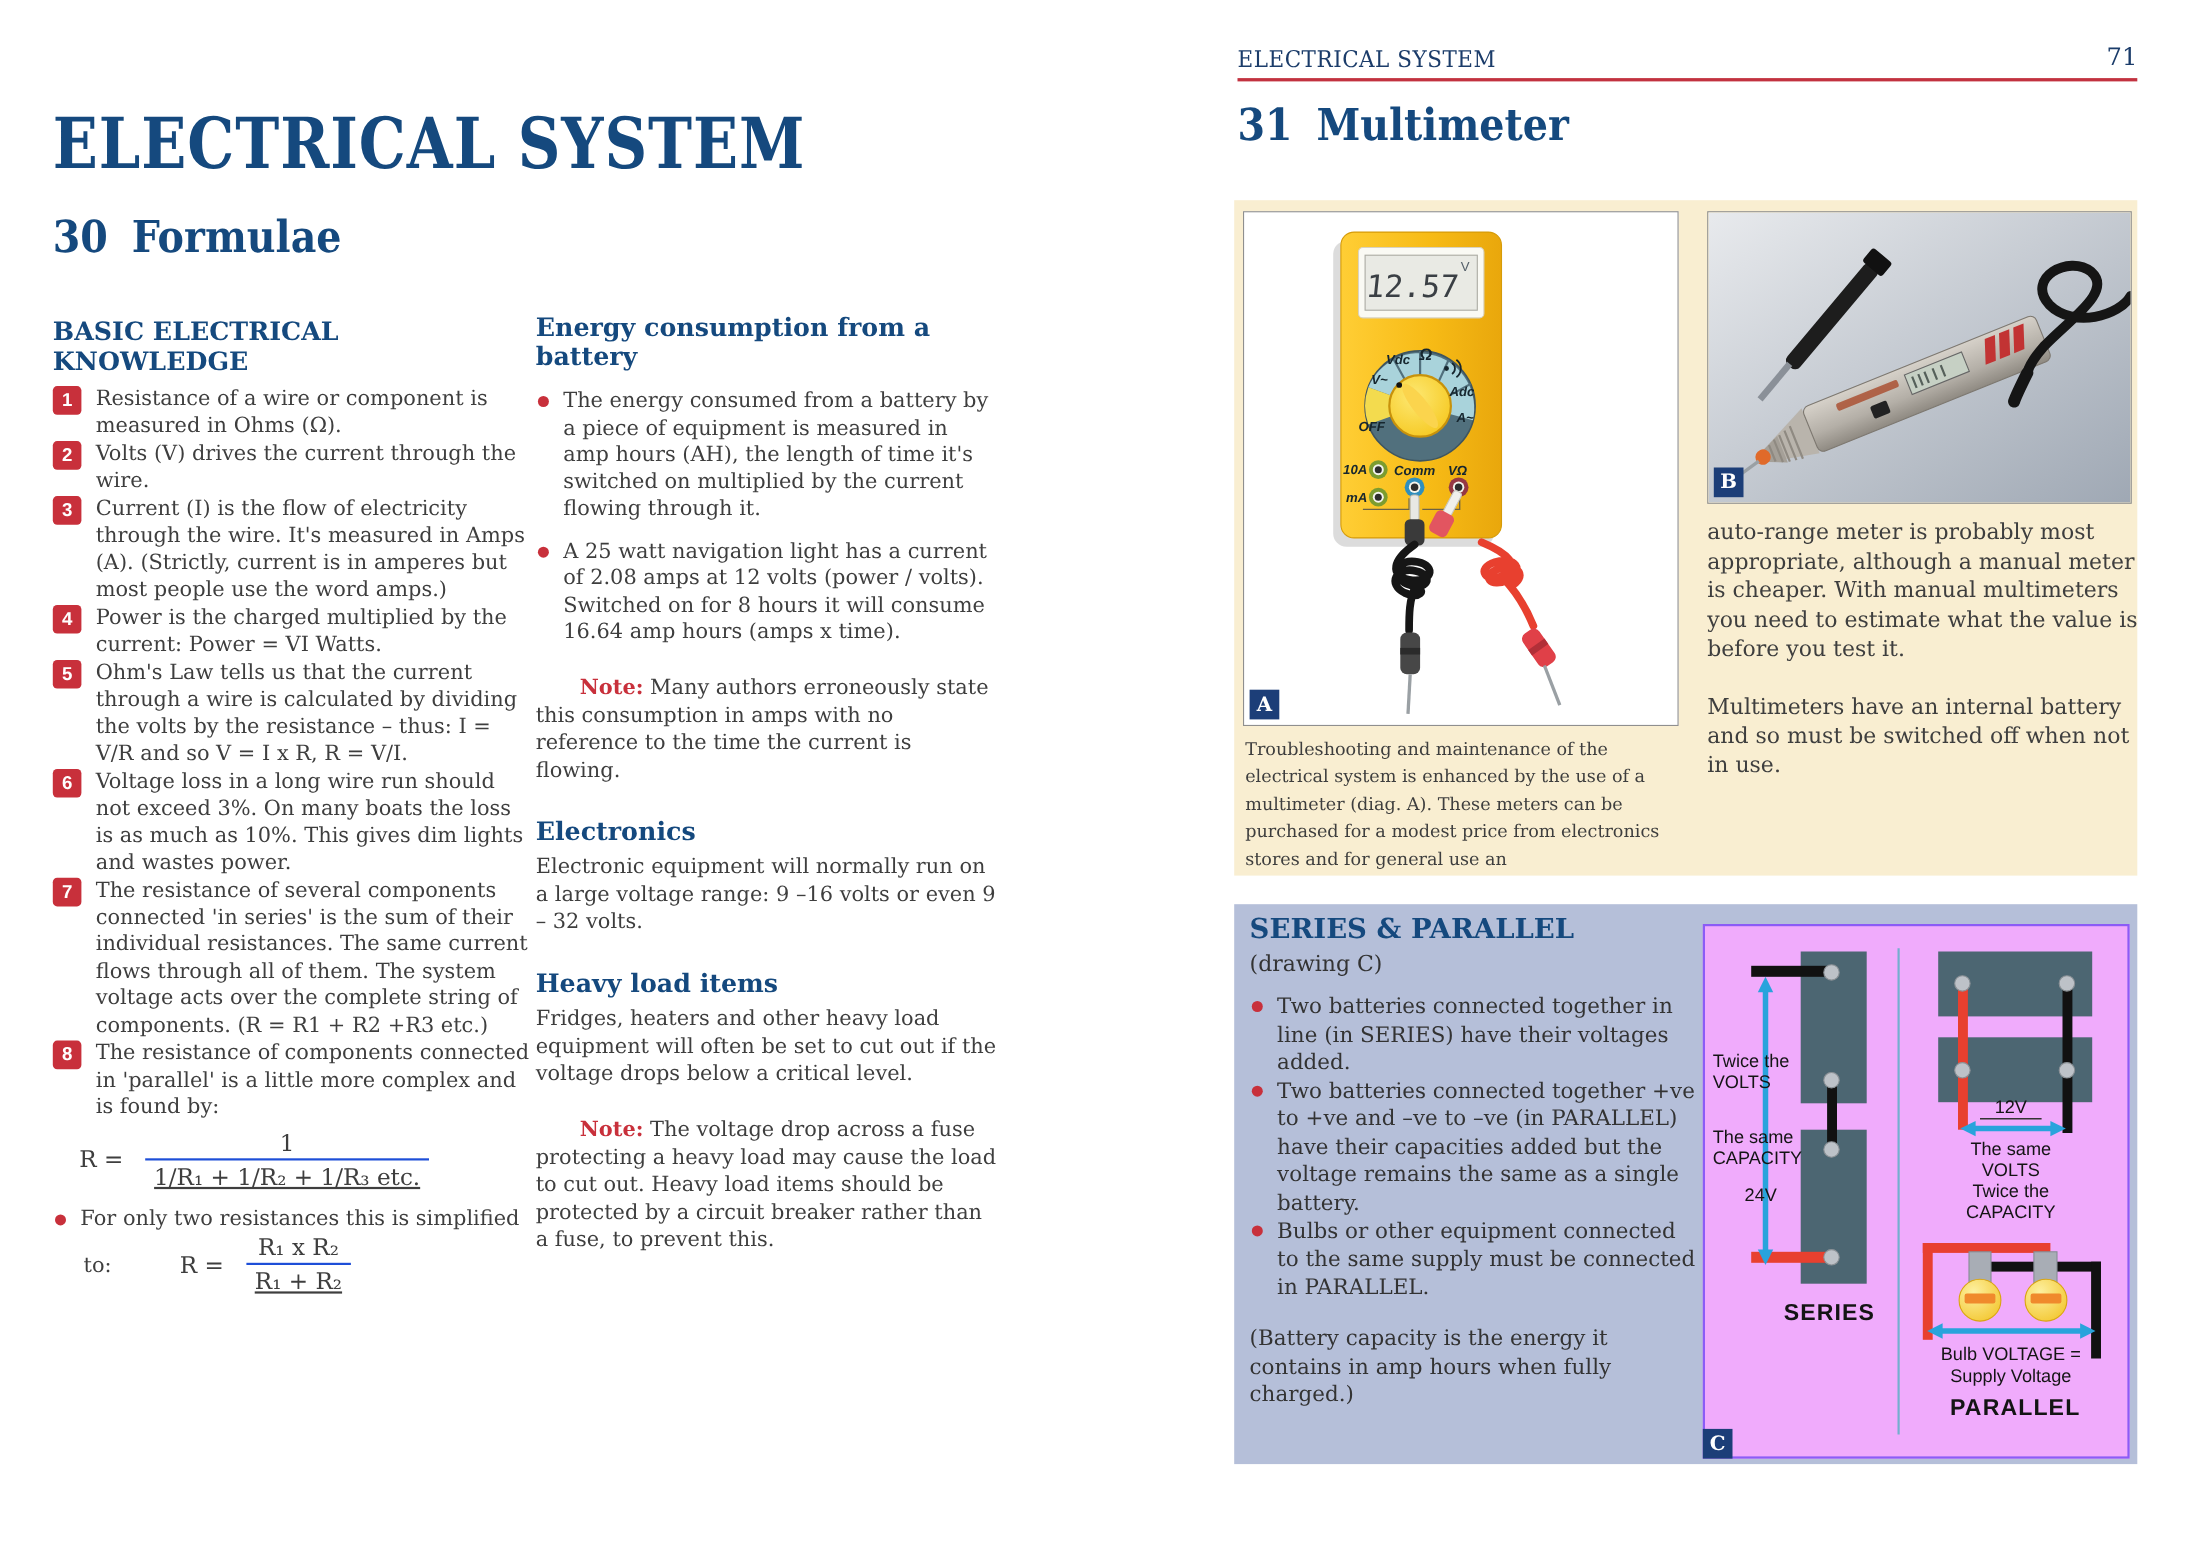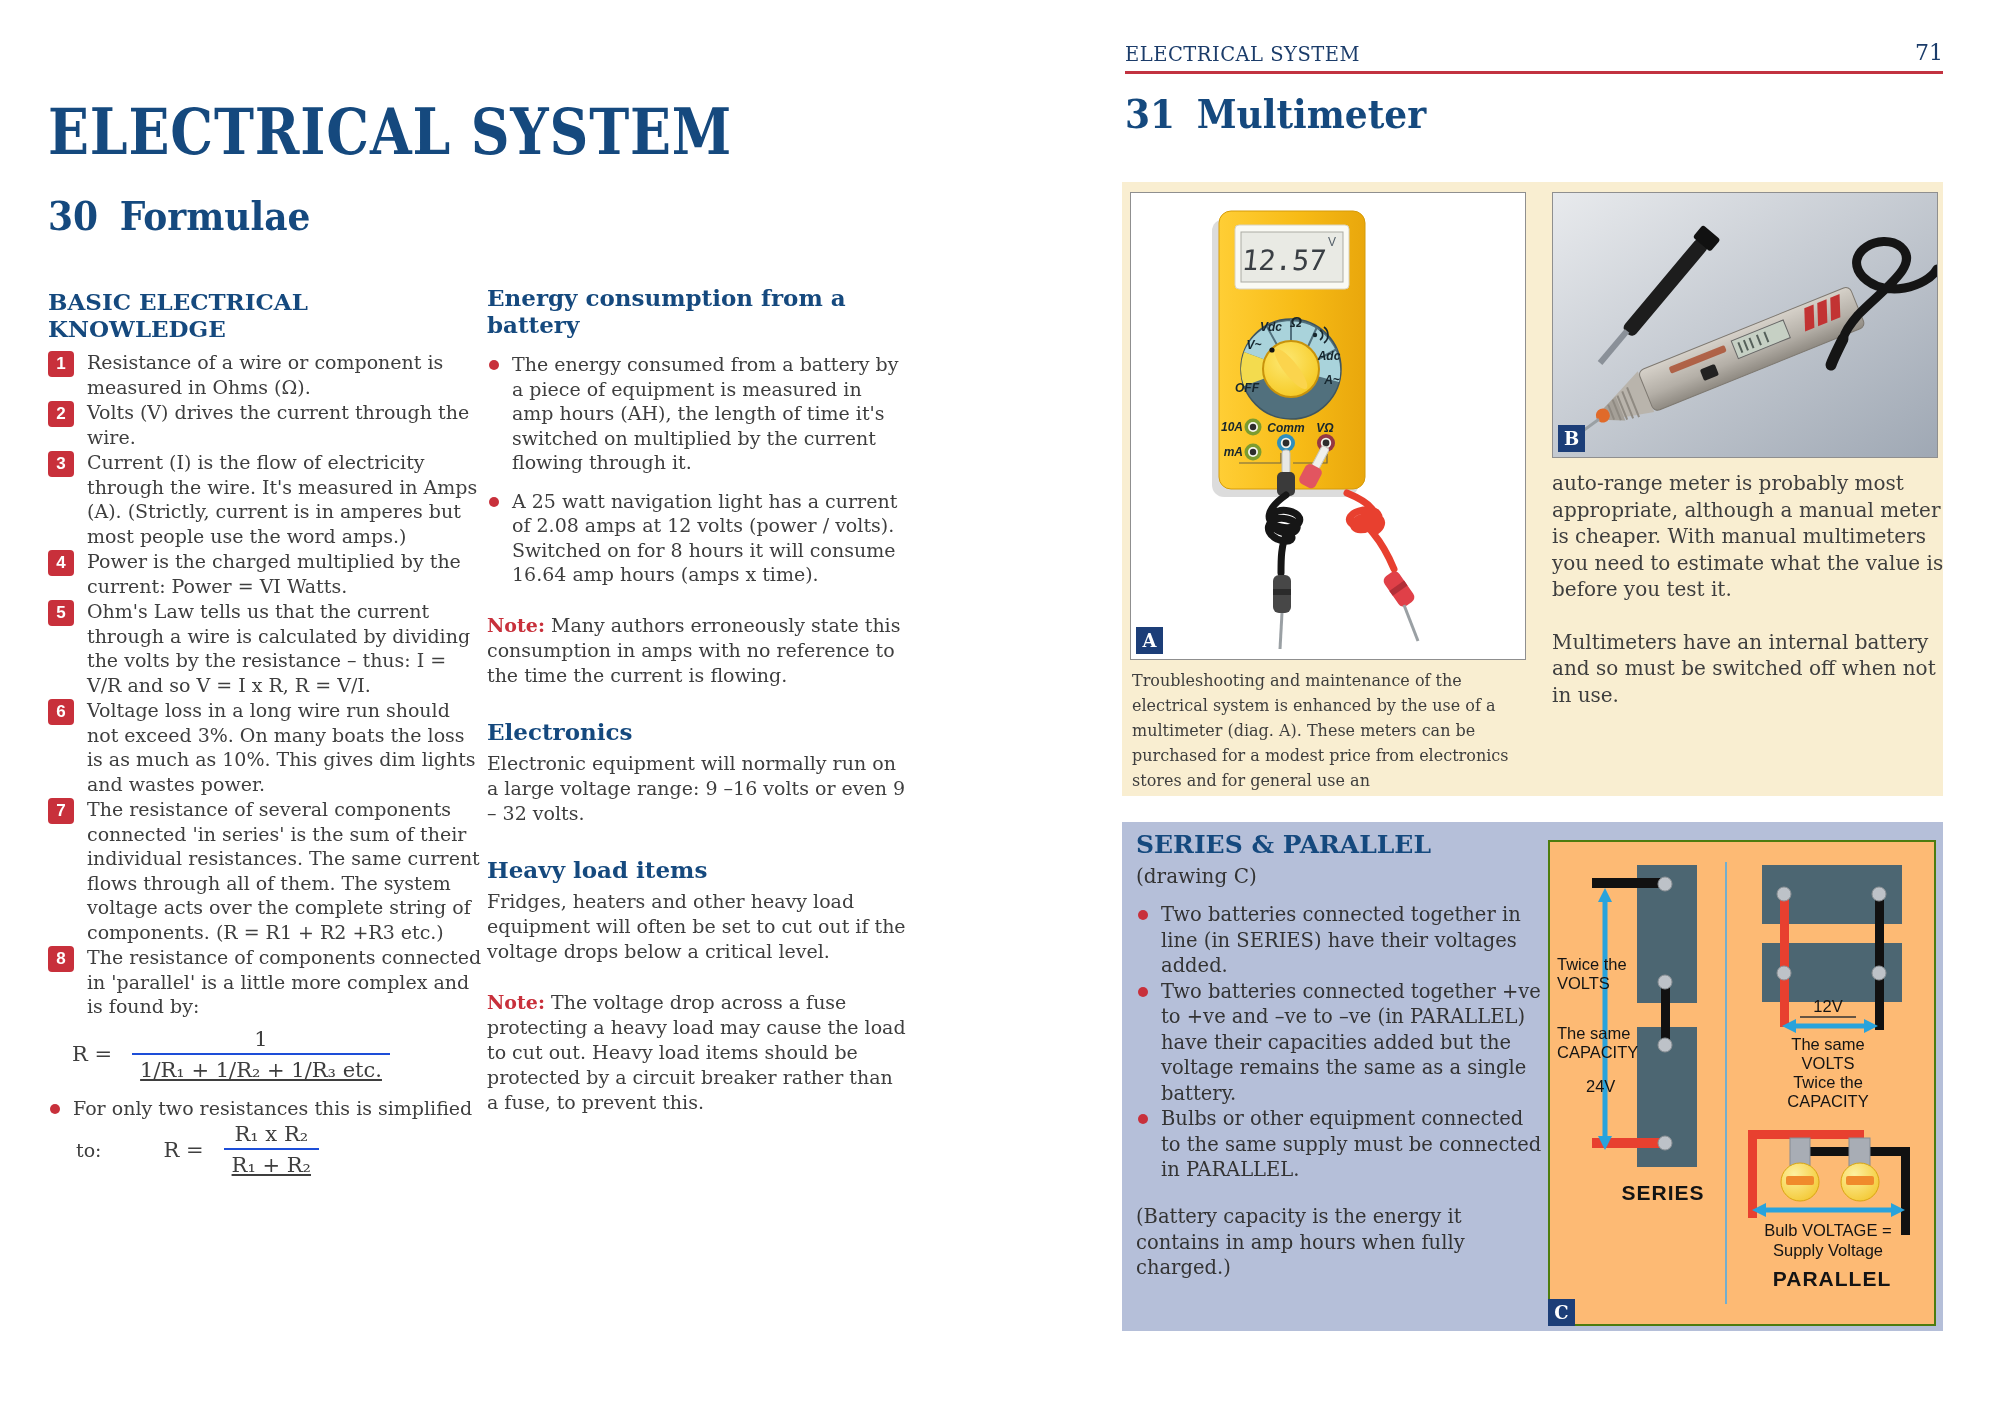--- a/index.html
+++ b/index.html
@@ -33,21 +33,21 @@
   .fd{border-top:2px solid #1d4ed8;padding:3px 8px 0 8px;text-decoration:underline;}
   .frm2{margin:2px 0 0 28px;}
   .frm2 .to{margin-right:62px;font-size:19px;}
 
   .bul{display:flex;margin:14px 0 0 0;}
   .dot{flex:0 0 10px;height:10px;border-radius:50%;background:#C8303B;margin:8px 13px 0 2px;}
   .bt{font-size:19px;line-height:24.5px;}
 
   .para{font-size:19px;line-height:25px;margin:0;}
   .note{font-size:19px;line-height:25px;margin:26px 0 0 0;}
-  .nlab{color:#C8303B;font-weight:700;}
+  .nlab{color:#C8303B;font-weight:700;margin-left:40px;}
 
   
   .rp-htitle{position:absolute;left:1125px;top:42px;font-size:21px;color:#1B3C6A;letter-spacing:.5px;
              transform:scaleX(.93);transform-origin:0 0;white-space:nowrap;}
   .rp-hnum{position:absolute;left:1895px;top:40px;width:48px;text-align:right;font-size:22px;color:#1B3C6A;}
   .rp-rule{position:absolute;left:1125px;top:71px;width:818px;height:3px;background:#C23240;}
   #sec31{left:1125px;top:90px;}
 
   .cream{position:absolute;left:1122px;top:182px;width:821px;height:614px;background:#F9EED1;}
   .photoA{position:absolute;left:8px;top:10px;width:394px;height:466px;background:#ffffff;border:1px solid #8F8F8F;}
@@ -58,21 +58,21 @@
   .rcol{position:absolute;left:430px;top:288px;width:392px;}
   .rcol p{margin:0 0 26px 0;font-size:20px;line-height:26.5px;}
 
   .spbox{position:absolute;left:1122px;top:822px;width:821px;height:509px;background:#B5BFD9;color:#333333;}
   .sphead{position:absolute;left:14px;top:8px;font-size:25px;font-weight:700;color:#15497E;margin:0;}
   .spsub{position:absolute;left:14px;top:42px;font-size:20px;}
   .spbullets{position:absolute;left:14px;top:80px;width:410px;}
   .spbullets .bul{margin:0;}
   .spbullets .bt{font-size:19.5px;line-height:25.5px;color:#333333;}
   .spnote{position:absolute;left:14px;top:382px;width:402px;font-size:19.5px;line-height:25.5px;margin:0;}
-  .drawC{position:absolute;left:426px;top:18px;width:384px;height:482px;background:#fdba74;border:2px solid #4d7c0f;}
+  .drawC{position:absolute;left:426px;top:18px;width:384px;height:482px;background:#f0abfc;border:2px solid #8b5cf6;}
   .drawC .plabel{left:-2px;bottom:-2px;}
 
   svg{display:block;}
 </style>
 </head>
 <body>
 
 <div id="page">
 
   <div class="lp-title">ELECTRICAL SYSTEM</div>

